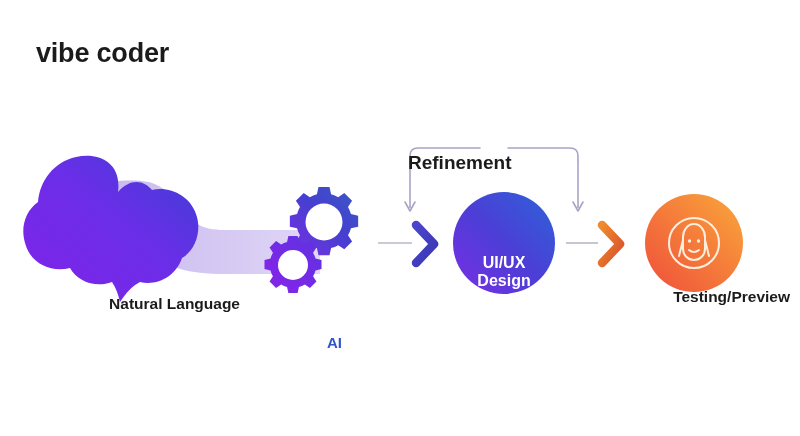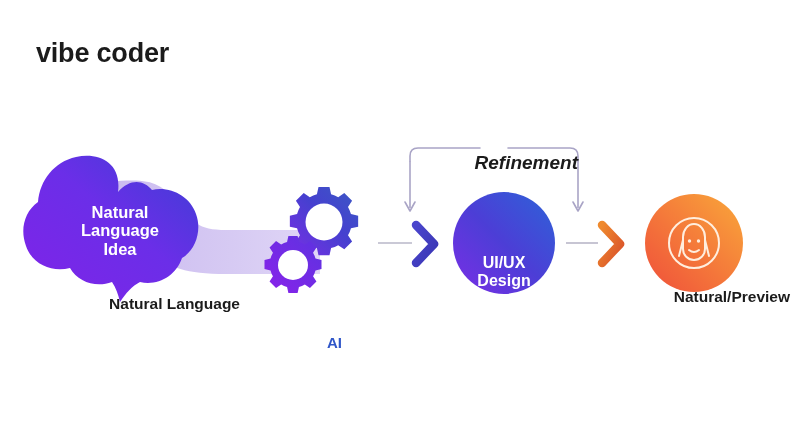--- a/index.html
+++ b/index.html
@@ -111,26 +111,25 @@
     left: 600px;
     top: 158px;
     width: 190px;
   }
 
   #refinement-label {
     position: absolute;
     left: 408px;
     top: 22px;
     width: 170px;
-    text-align: right;
+    text-align: left;
     font-size: 19px;
     font-weight: bold;
     color: #1b1b1b;
     pointer-events: none;
-    font-style: italic;
   }
 </style>
 </head>
 <body>
 
 <div id="slide">
 
   <div id="page-title">vibe coder</div>
 
   <div id="diagram">
@@ -264,26 +263,23 @@
         <path d="M 410 31 L 410 78" fill="none" stroke="#a9a4c6" stroke-width="1.6"></path>
         <path d="M 405 72 L 410 81 L 415 72" fill="none" stroke="#a9a4c6" stroke-width="1.6" stroke-linecap="round" stroke-linejoin="round"></path>
         <path d="M 578 31 L 578 26 Q 578 18 570 18 L 508 18" fill="none" stroke="#a9a4c6" stroke-width="1.6" stroke-linecap="round"></path>
         <path d="M 578 31 L 578 78" fill="none" stroke="#a9a4c6" stroke-width="1.6"></path>
         <path d="M 573 72 L 578 81 L 583 72" fill="none" stroke="#a9a4c6" stroke-width="1.6" stroke-linecap="round" stroke-linejoin="round"></path>
       </g>
     </svg>
 
     <div id="refinement-label">Refinement</div>
 
-    <div class="node-text" id="blob-text">Natural
-Language
-Idea</div>
 
     <div class="node-text" id="ai-gear-text">AI</div>
 
     <div class="node-text" id="uiux-text">UI/UX
 Design</div>
 
     <div class="caption" id="cap-natural">Natural Language</div>
-    <div class="caption" id="cap-testing">Natural/Preview</div>
+    <div class="caption" id="cap-testing">Testing/Preview</div>
 
   </div>
 </div>
 
 </body></html>

